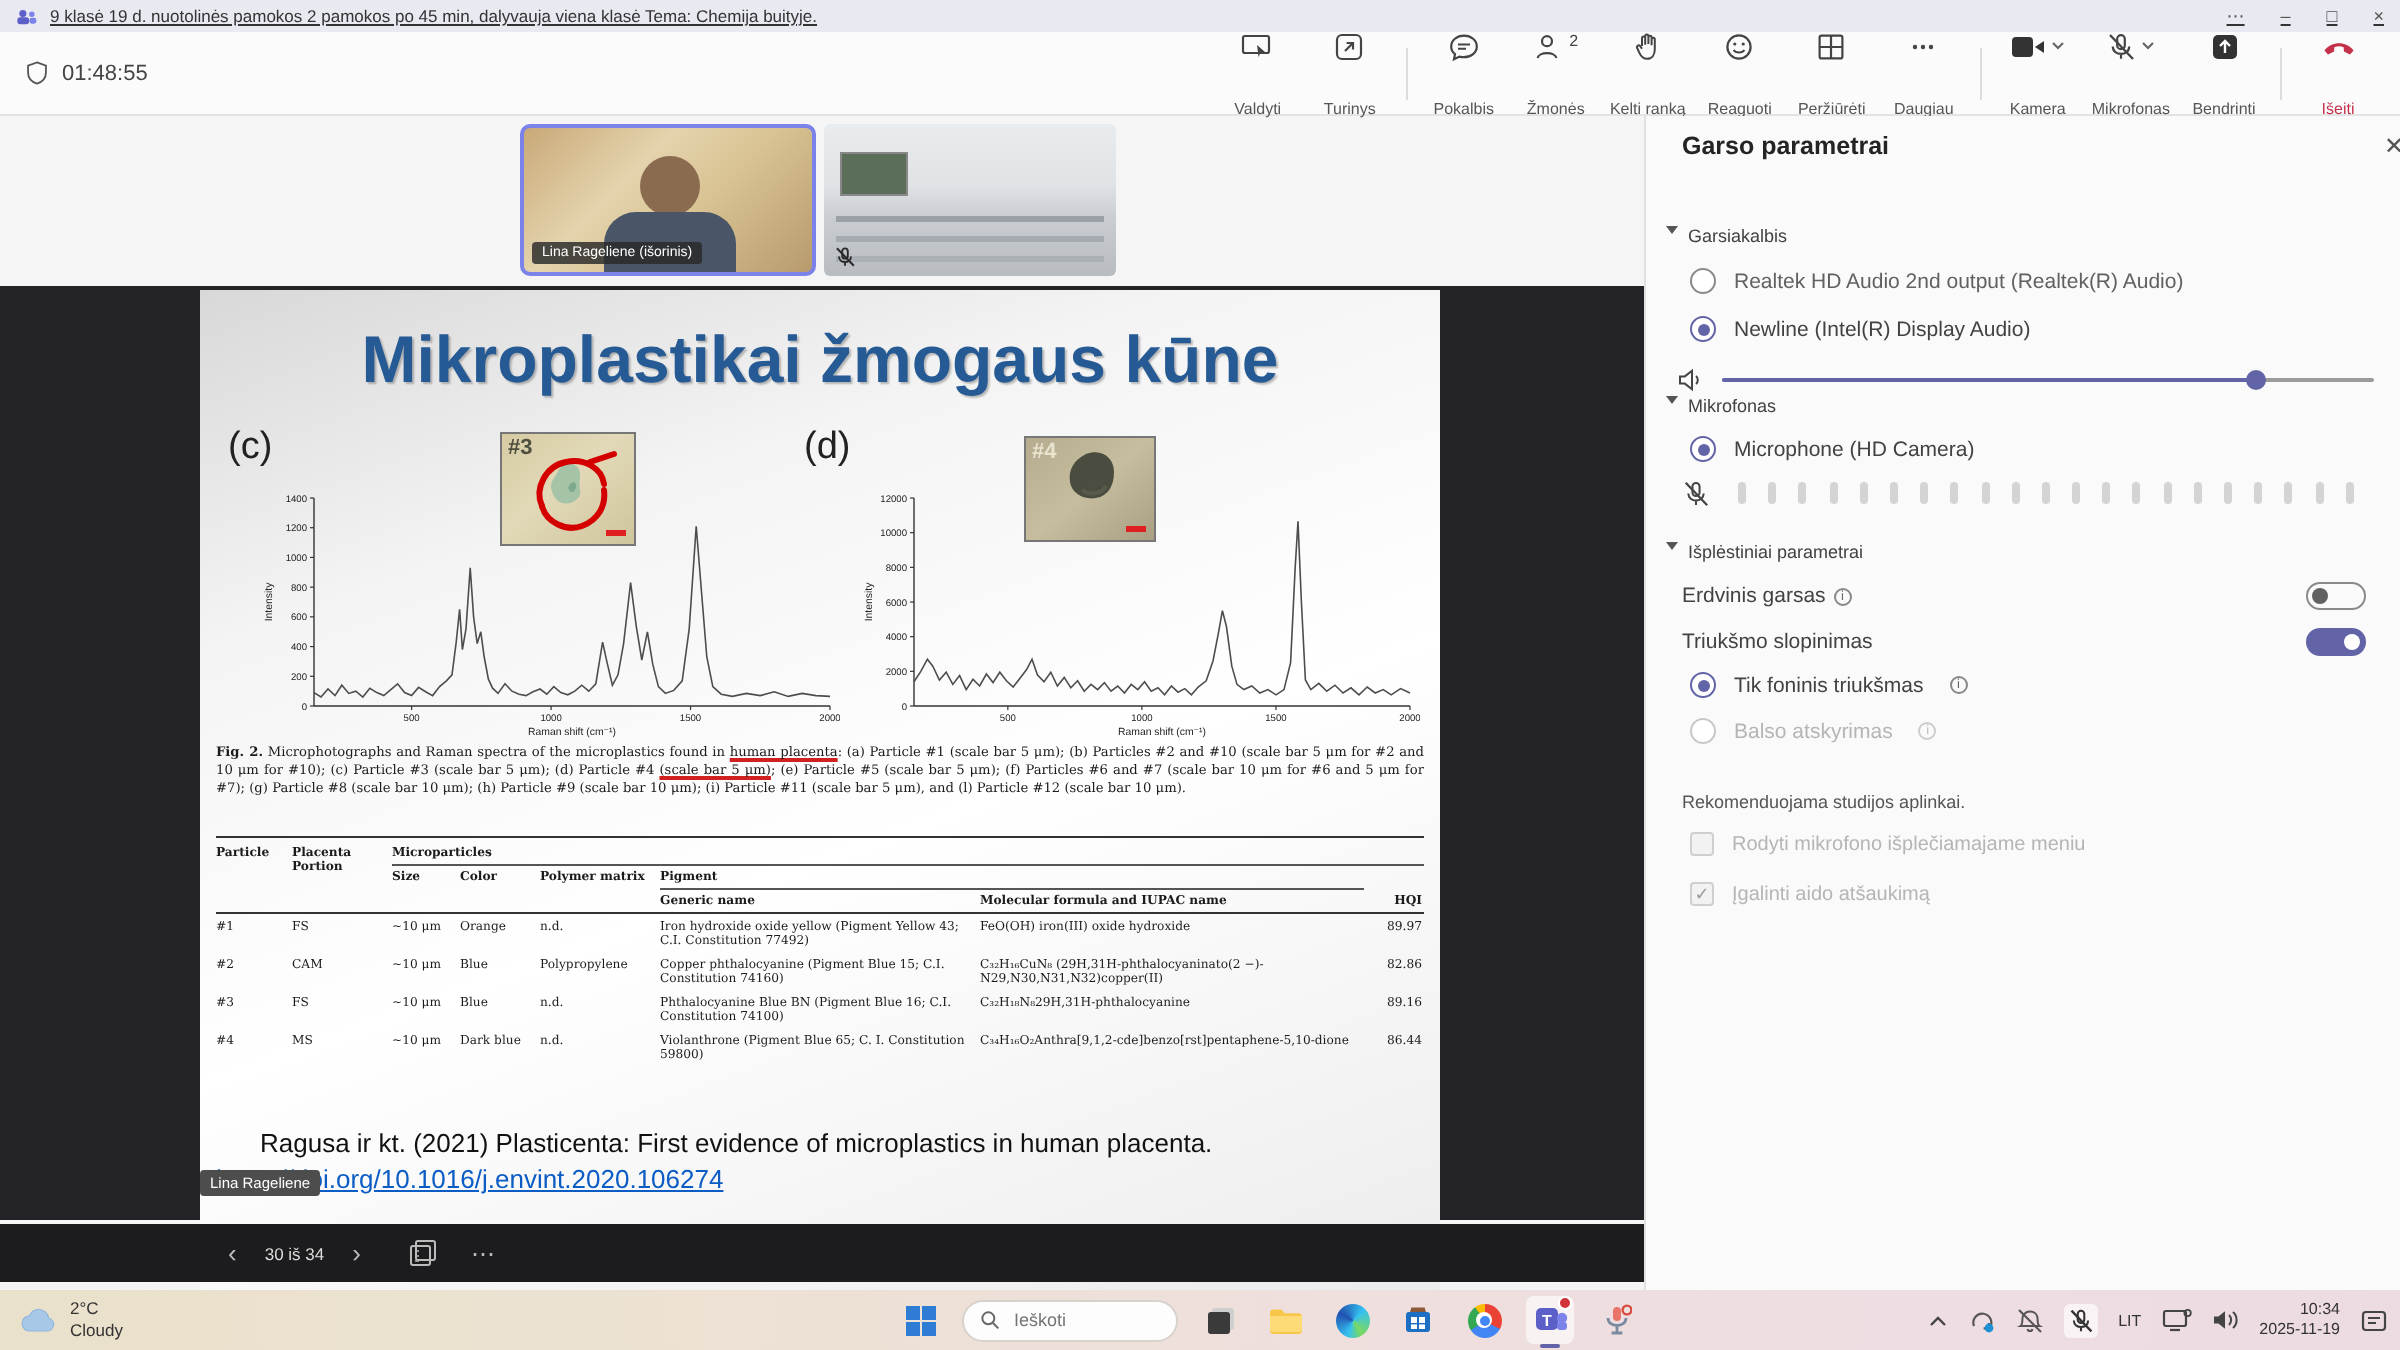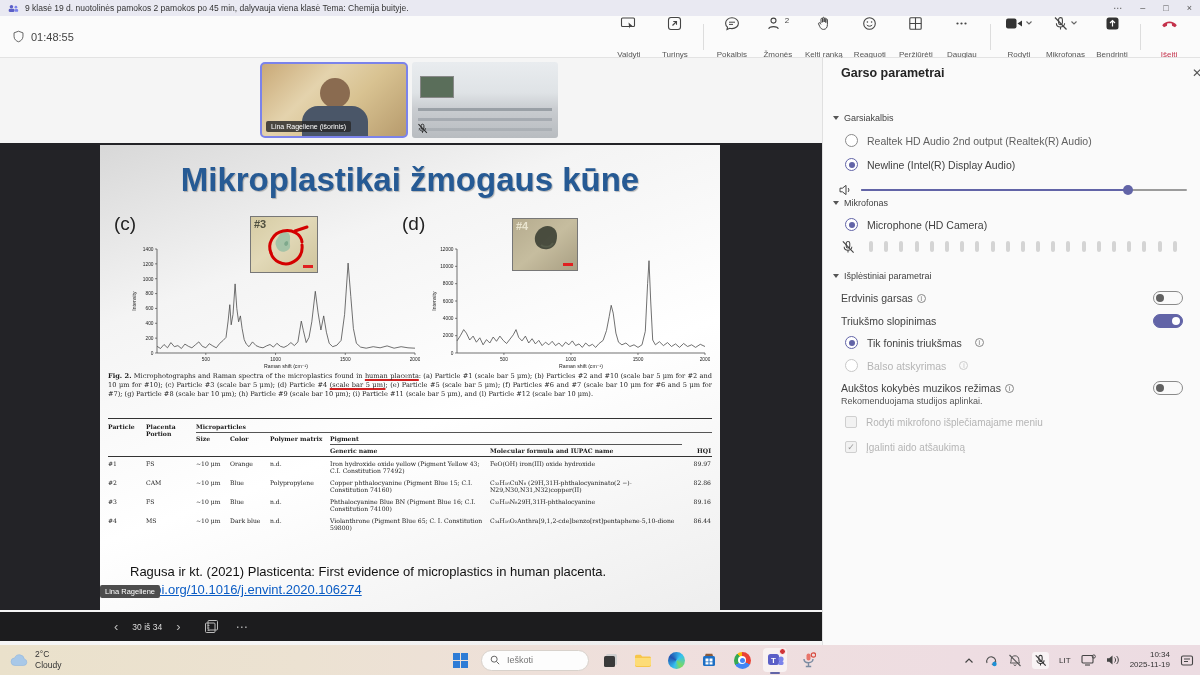--- a/index.html
+++ b/index.html
@@ -1,21 +1,21 @@
 <!DOCTYPE html>
 <html><head>
 <meta charset="utf-8">
 <style>
   html,body{margin:0;padding:0;background:#fff;}
   *{box-sizing:border-box;}
   #root{position:relative;width:1200px;height:675px;overflow:hidden;
         font-family:"Liberation Sans","DejaVu Sans",sans-serif;color:#242424;background:#f5f5f5;}
   .abs{position:absolute;}
   
-  #titlebar{left:0;top:0;width:1200px;height:16px;background:#e9e9f2;display:flex;align-items:center;padding:0 8px;font-size:8.5px;color:#333;}
+  #titlebar{left:0;top:0;width:1200px;height:16px;background:#e9e9f2;display:flex;align-items:center;padding:0 8px;font-size:8.5px;color:#333;text-decoration:underline;}
   #titlebar .tlogo{width:11px;height:9px;margin-right:6px;}
   #titlebar .wctl{margin-left:auto;display:flex;gap:18px;color:#555;font-size:9px;align-items:center;}
   #titlebar .wctl span{cursor:default;}
   
   #toolbar{left:0;top:16px;width:1200px;height:42px;background:#fbfbfb;border-bottom:1px solid #e3e3e3;display:flex;align-items:center;}
   #timer{display:flex;align-items:center;gap:6px;margin-left:12px;font-size:11px;color:#444;}
   #tbuttons{margin-left:auto;display:flex;align-items:center;margin-right:8px;}
   .tbtn{display:flex;flex-direction:column;align-items:center;justify-content:center;min-width:46px;padding:2px 4px;cursor:pointer;}
   .tbtn .ictop{height:17px;display:flex;align-items:center;gap:2px;}
   .tlbl{font-size:8px;color:#555;margin-top:18px;white-space:nowrap;}
@@ -63,21 +63,21 @@
   
   #snav{left:0;top:612px;width:822px;height:29px;background:#1c1c1e;display:flex;align-items:center;color:#cfcfcf;}
   #snav .nbtn{cursor:pointer;font-size:13px;padding:0 10px;color:#bbb;}
   #snav .pgtxt{font-size:8.5px;color:#ddd;margin:0 4px;}
   #snav .gicon{margin-left:14px;cursor:pointer;}
   #snav .more{margin-left:16px;font-size:12px;letter-spacing:1px;cursor:pointer;color:#bbb;}
   
   #panel{left:822px;top:58px;width:394px;height:587px;background:#fafafa;border-left:1px solid #e0e0e0;}
   #panel h1{position:absolute;left:18px;top:8px;font-size:12.5px;margin:0;color:#242424;}
   #pclose{position:absolute;right:14px;top:8px;font-size:12px;color:#555;cursor:pointer;}
-  .sect{position:absolute;left:10px;font-size:9px;color:#424242;display:flex;align-items:center;gap:5px;}
+  .sect{position:absolute;left:10px;font-size:9px;color:#424242;display:flex;align-items:flex-start;gap:5px;}
   .caret{width:0;height:0;border-left:3.5px solid transparent;border-right:3.5px solid transparent;border-top:4.5px solid #555;}
   .optrow{position:absolute;left:22px;display:flex;align-items:center;gap:9px;font-size:10.5px;color:#616161;cursor:pointer;}
   .radio{width:13px;height:13px;border-radius:50%;border:1.2px solid #8a8a8a;background:#fff;flex:0 0 auto;position:relative;}
   .radio.sel{border:1.2px solid #6264a7;}
   .radio.sel::after{content:"";position:absolute;left:2.5px;top:2.5px;width:6px;height:6px;border-radius:50%;background:#6264a7;}
   .radio.dis{border-color:#c8c8c8;}
   .dis-txt{color:#b5b5b5;}
   .setrow{position:absolute;left:18px;width:342px;display:flex;align-items:center;font-size:10.5px;color:#424242;}
   .toggle{margin-left:auto;width:30px;height:14px;border-radius:8px;position:relative;cursor:pointer;}
   .toggle.off{border:1.2px solid #8a8a8a;background:#fafafa;}
@@ -223,21 +223,21 @@
       <div class="tbtn">
         <div class="ictop">
           <svg width="18" height="13" viewBox="0 0 18 13">
               <rect x="1" y="1.5" width="10.5" height="10" rx="2" fill="#333"></rect>
               <path d="M12.5 6.5L17 3.5v6z" fill="#333"></path>
             </svg>
           <svg width="8" height="6" viewBox="0 0 8 6">
               <path d="M1.5 1.5L4 4l2.5-2.5" fill="none" stroke="#666" stroke-width="1.1"></path>
             </svg>
         </div>
-        <span class="tlbl">Rodyti</span>
+        <span class="tlbl">Kamera</span>
       </div>
       <div class="tbtn">
         <div class="ictop">
           <svg width="15" height="15" viewBox="0 0 15 15">
               <rect x="5.6" y="1.6" width="3.8" height="7" rx="1.9" fill="none" stroke="#444" stroke-width="1.1"></rect>
               <path d="M3.4 7.2c0 5 8.2 5 8.2 0M7.5 11v2.4" fill="none" stroke="#444" stroke-width="1.1"></path>
               <path d="M2 1.5l11.5 12" stroke="#444" stroke-width="1.2"></path>
             </svg>
           <svg width="8" height="6" viewBox="0 0 8 6">
               <path d="M1.5 1.5L4 4l2.5-2.5" fill="none" stroke="#666" stroke-width="1.1"></path>
@@ -538,25 +538,20 @@
     <div class="optrow" style="top:278px">
       <span class="radio sel"></span>
       <span style="color:#424242">Tik foninis triukšmas</span>
       <span class="info">i</span>
     </div>
     <div class="optrow" style="top:301px">
       <span class="radio dis"></span>
       <span class="dis-txt">Balso atskyrimas</span>
       <span class="info" style="border-color:#ccc;color:#bbb">i</span>
     </div>
-    <div class="setrow" style="top:323px">
-      <span>Aukštos kokybės muzikos režimas</span>
-      <span class="info">i</span>
-      <span class="toggle off"></span>
-    </div>
     <div class="hint" style="top:338px">Rekomenduojama studijos aplinkai.</div>
     <div class="cbrow" style="top:358px">
       <span class="cbox"></span>
       <span>Rodyti mikrofono išplečiamajame meniu</span>
     </div>
     <div class="cbrow" style="top:383px">
       <span class="cbox">✓</span>
       <span>Įgalinti aido atšaukimą</span>
     </div>
   </div>

